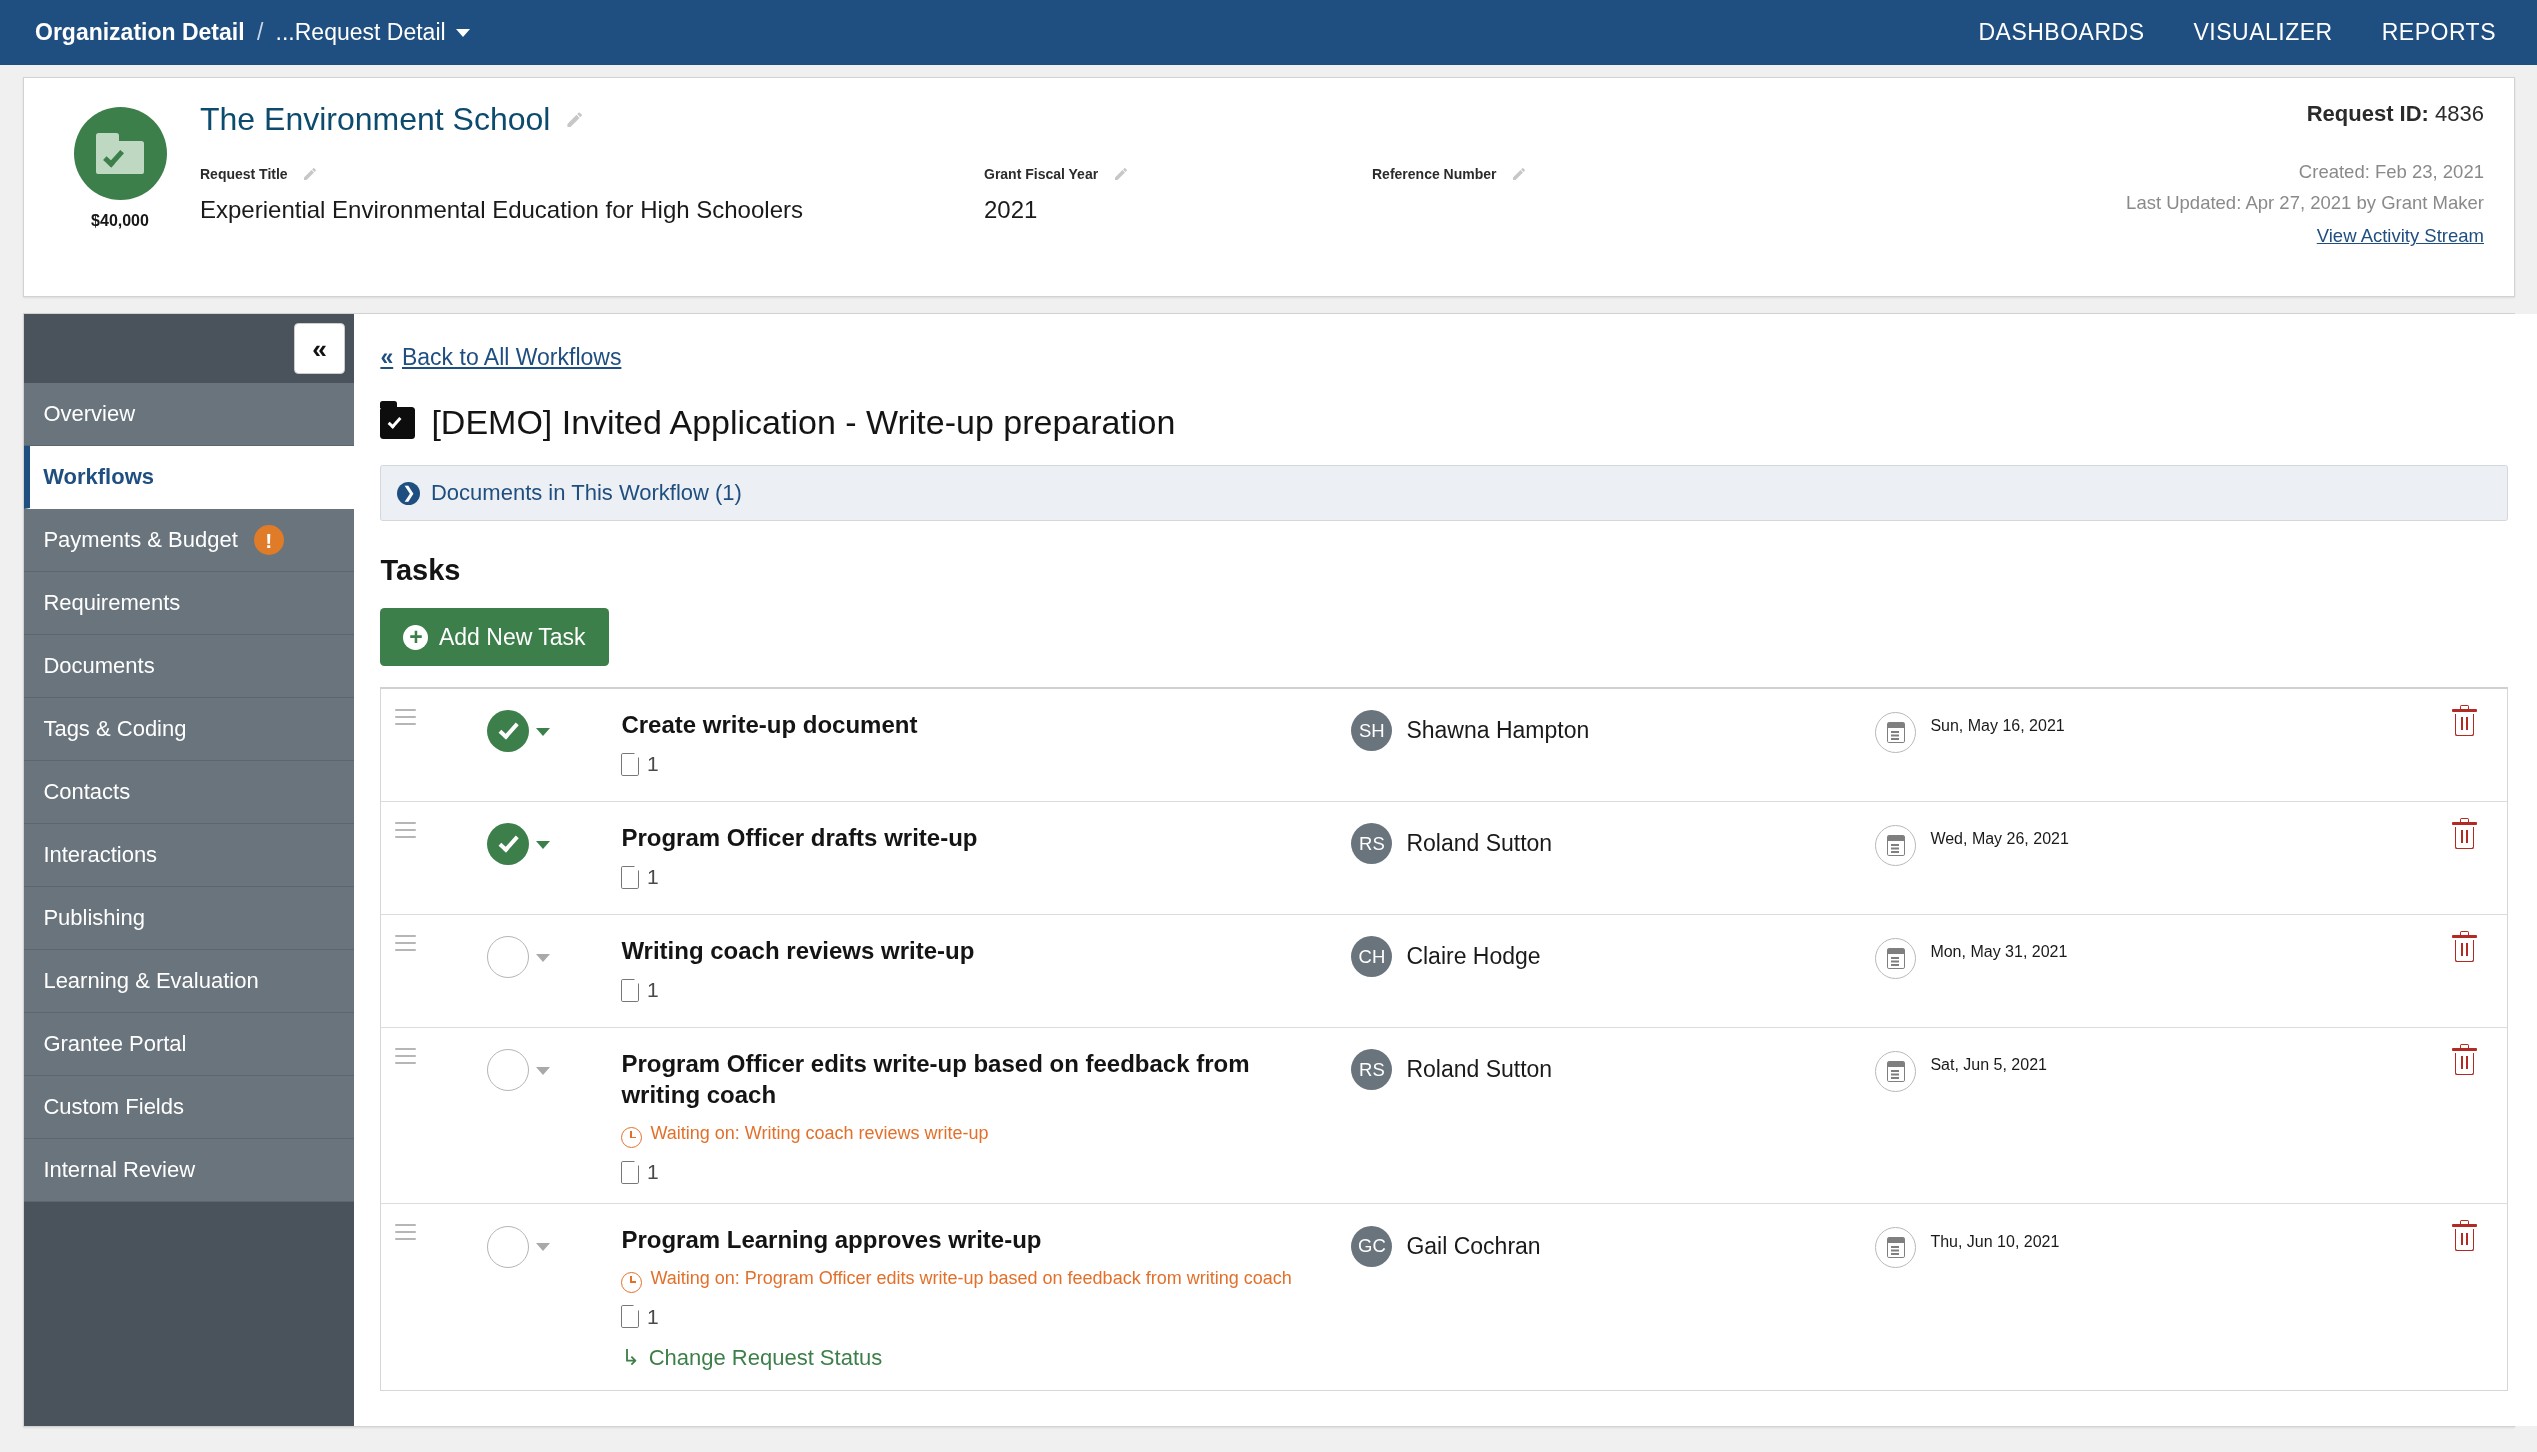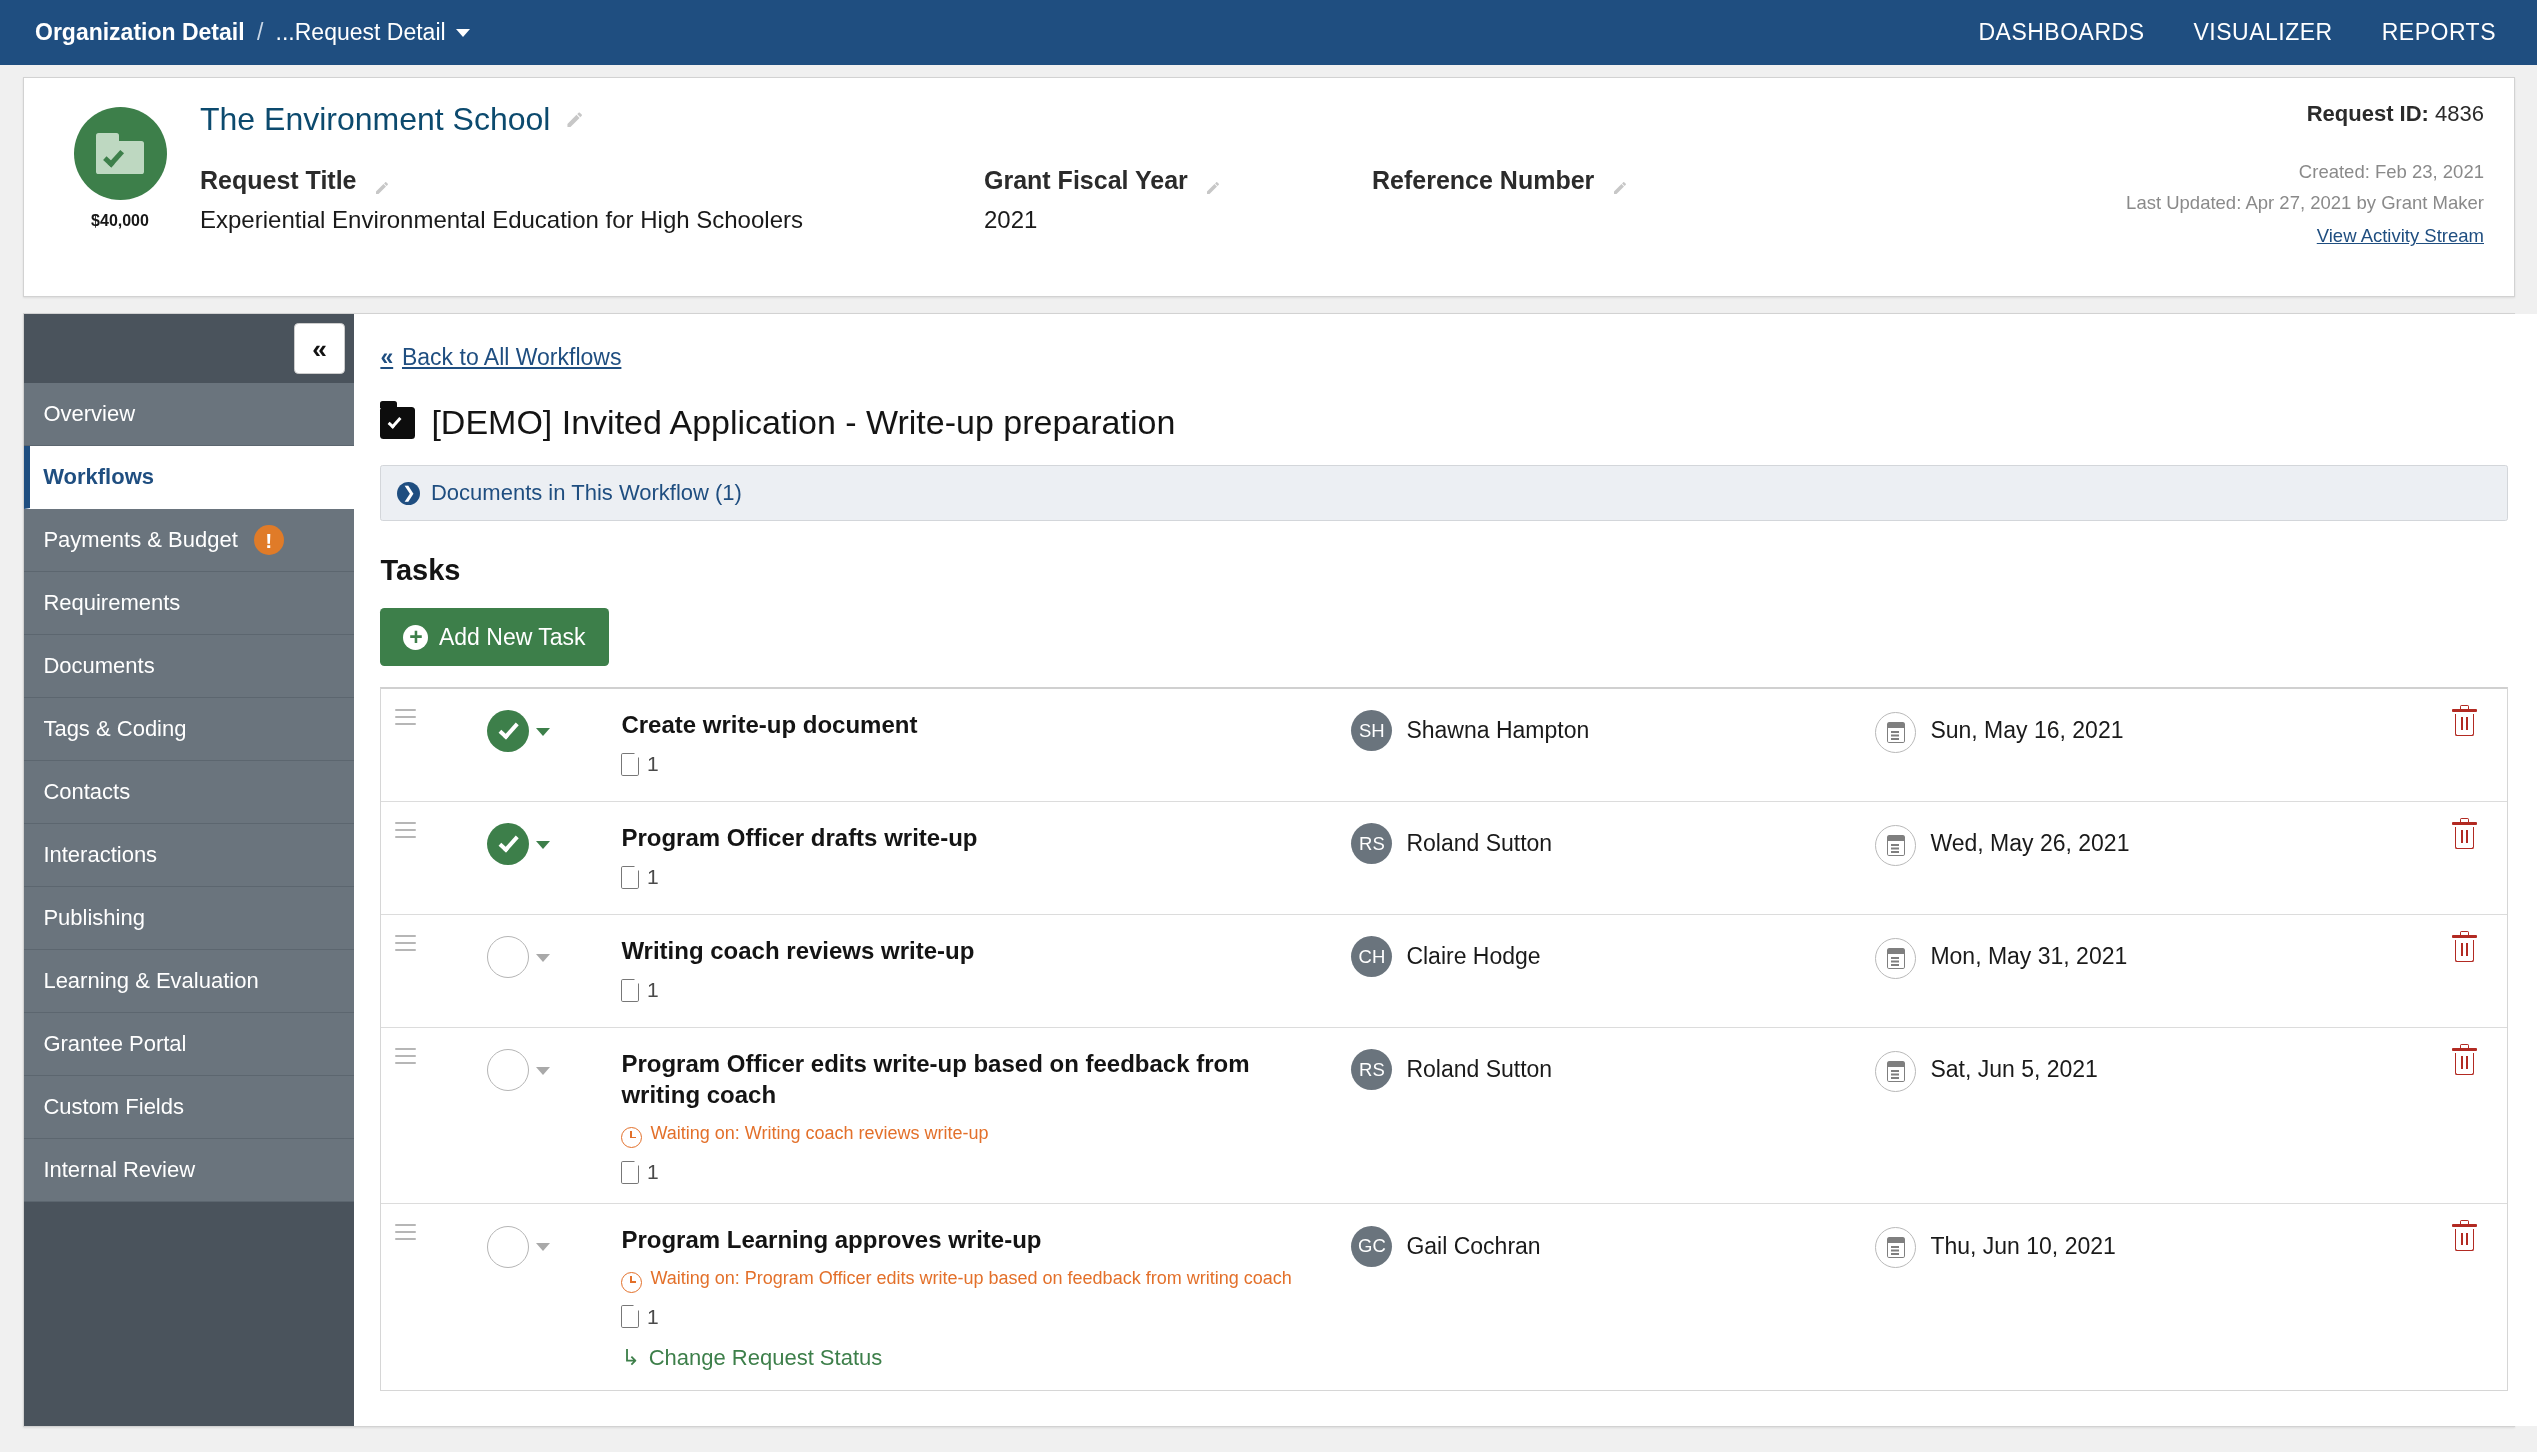--- a/index.html
+++ b/index.html
@@ -114,21 +114,21 @@
   }
   .rec-fields {
     display: flex;
     margin-top: 28px;
   }
   .rec-field { padding-right: 35px; }
   .rec-field.f1 { width: 784px; }
   .rec-field.f2 { width: 388px; }
   .rec-field.f3 { width: 388px; }
   .rec-flabel {
-    font-size: 25px;
+    font-size: 14px;
     font-weight: bold;
     color: #2b2b2b;
   }
   .rec-fvalue {
     font-size: 24px;
     color: #1a1a1a;
     margin-top: 10.6px;
   }
   .rec-right {
     position: absolute;
@@ -502,21 +502,21 @@
     position: absolute; left: 0; right: 0; top: 0;
     height: 4.4px; background: #7f7f7f;
   }
   .cal-glyph::after {
     content: "";
     position: absolute; left: 2.6px; top: 8px;
     width: 8.8px; height: 1.8px;
     background: #7f7f7f;
     box-shadow: 0 3.5px 0 #7f7f7f, 0 7px 0 #7f7f7f;
   }
-  .date-text { font-size: 23px; color: #1a1a1a; padding-top: 5.3px; }
+  .date-text { font-size: 16px; color: #1a1a1a; padding-top: 5.3px; }
 
   .tr-delete {
     flex: 1;
     display: flex;
     justify-content: flex-end;
     align-items: center;
     padding-right: 30px;
   }
   .trash {
     width: 25px; height: 28px;

